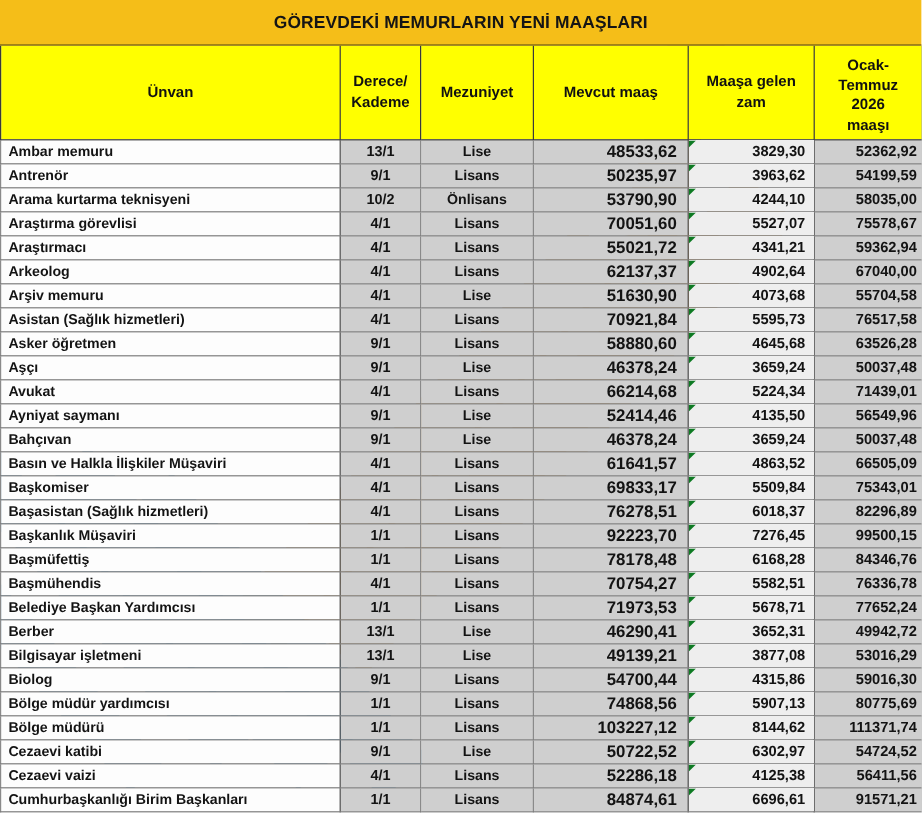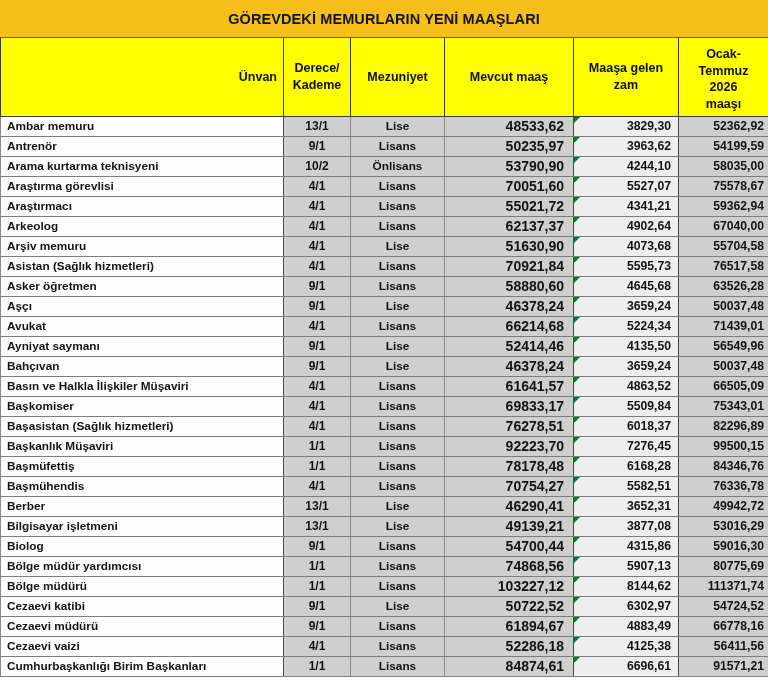--- a/index.html
+++ b/index.html
@@ -83,21 +83,21 @@
     font-size: 12.5px;
     border-right: 1px solid #3a3a3a;
     border-bottom: 1px solid #3a3a3a;
     padding: 0 6px;
     height: 78px;
     box-sizing: border-box;
     vertical-align: middle;
     line-height: 1.32;
   }
   thead th.h-unvan {
-    text-align: right;
+    text-align: center;
     vertical-align: middle;
     border-left: 1px solid #3a3a3a;
     margin-top: 16px;
   }
   thead th.h-center { text-align: center; }
   thead th.h-last   { border-right: 1px solid #3a3a3a; }
   thead th.h-ocak   { vertical-align: top; padding-top: 8px; }
 
   
   tbody td {
@@ -362,20 +362,28 @@
         </tr>
         <tr>
           <td class="t-unvan">Başmühendis</td>
           <td class="t-derece">4/1</td>
           <td class="t-mezun">Lisans</td>
           <td class="t-mevcut">70754,27</td>
           <td class="t-zam"><span class="err-flag"></span><span>5582,51</span></td>
           <td class="t-yeni">76336,78</td>
         </tr>
         <tr>
+          <td class="t-unvan">Belediye Başkan Yardımcısı</td>
+          <td class="t-derece">1/1</td>
+          <td class="t-mezun">Lisans</td>
+          <td class="t-mevcut">71973,53</td>
+          <td class="t-zam"><span class="err-flag"></span><span>5678,71</span></td>
+          <td class="t-yeni">77652,24</td>
+        </tr>
+        <tr>
           <td class="t-unvan">Berber</td>
           <td class="t-derece">13/1</td>
           <td class="t-mezun">Lise</td>
           <td class="t-mevcut">46290,41</td>
           <td class="t-zam"><span class="err-flag"></span><span>3652,31</span></td>
           <td class="t-yeni">49942,72</td>
         </tr>
         <tr>
           <td class="t-unvan">Bilgisayar işletmeni</td>
           <td class="t-derece">13/1</td>
@@ -410,28 +418,20 @@
         </tr>
         <tr>
           <td class="t-unvan">Cezaevi katibi</td>
           <td class="t-derece">9/1</td>
           <td class="t-mezun">Lise</td>
           <td class="t-mevcut">50722,52</td>
           <td class="t-zam"><span class="err-flag"></span><span>6302,97</span></td>
           <td class="t-yeni">54724,52</td>
         </tr>
         <tr>
-          <td class="t-unvan">Cezaevi müdürü</td>
-          <td class="t-derece">9/1</td>
-          <td class="t-mezun">Lisans</td>
-          <td class="t-mevcut">61894,67</td>
-          <td class="t-zam"><span class="err-flag"></span><span>4883,49</span></td>
-          <td class="t-yeni">66778,16</td>
-        </tr>
-        <tr>
           <td class="t-unvan">Cezaevi vaizi</td>
           <td class="t-derece">4/1</td>
           <td class="t-mezun">Lisans</td>
           <td class="t-mevcut">52286,18</td>
           <td class="t-zam"><span class="err-flag"></span><span>4125,38</span></td>
           <td class="t-yeni">56411,56</td>
         </tr>
         <tr>
           <td class="t-unvan">Cumhurbaşkanlığı Birim Başkanları</td>
           <td class="t-derece">1/1</td>

